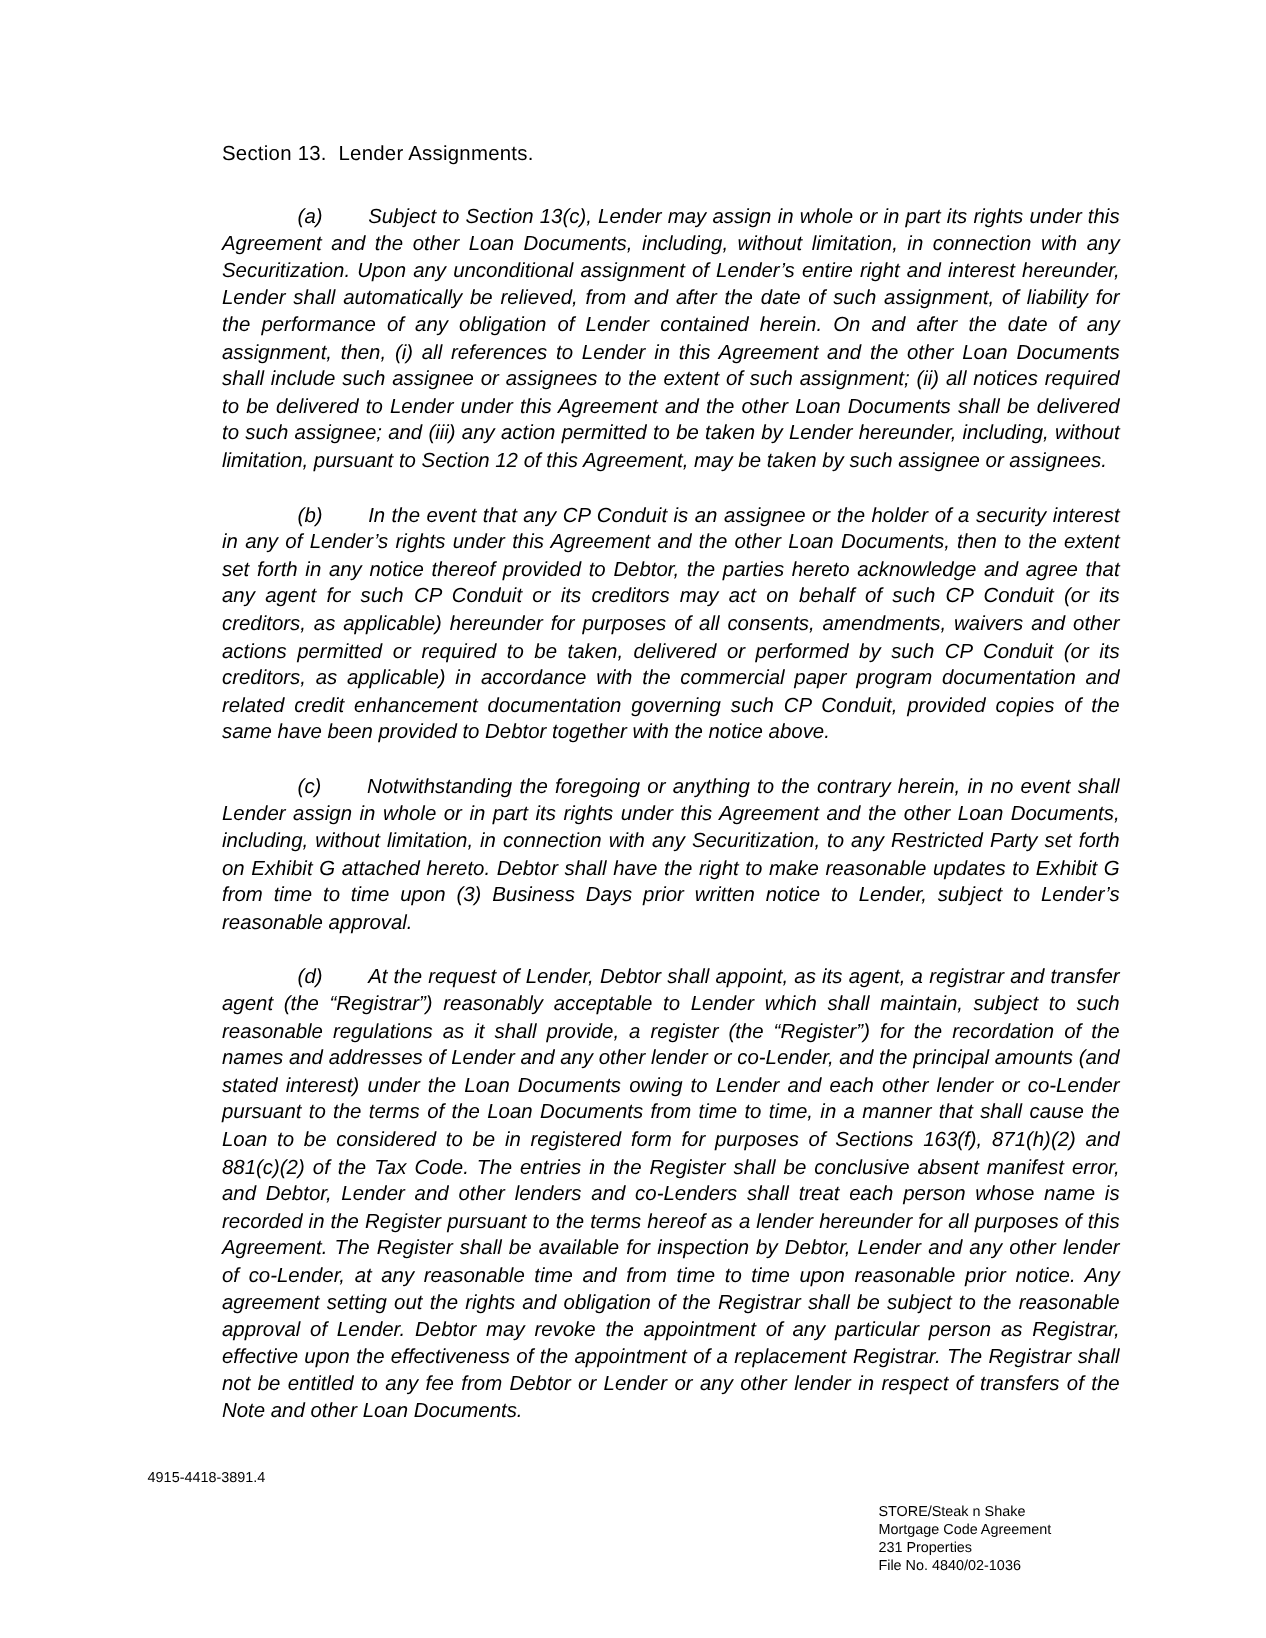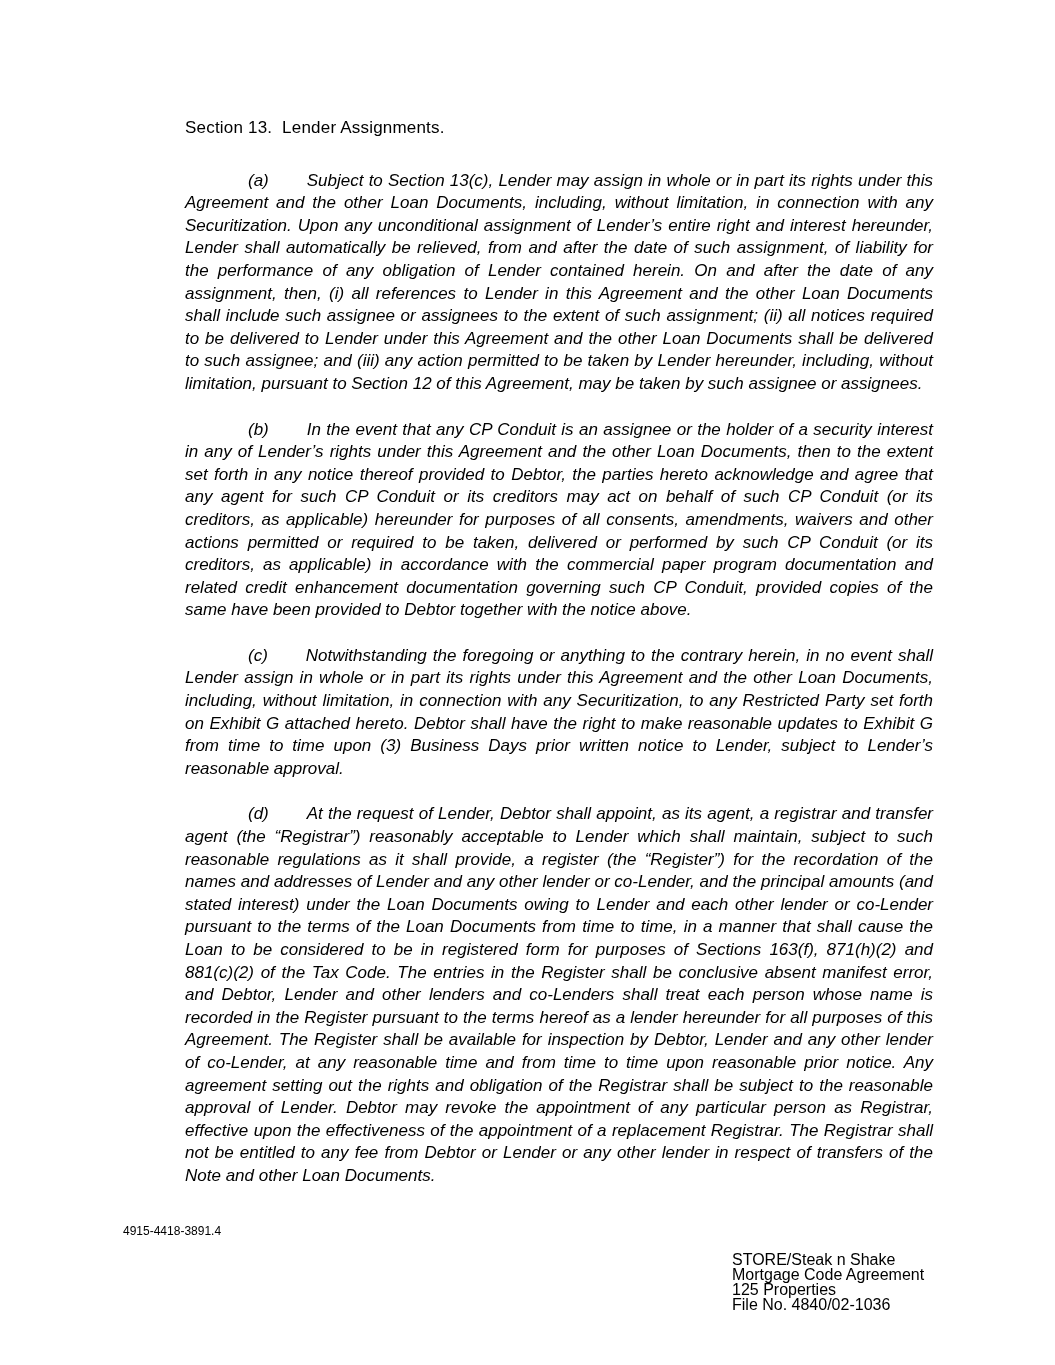--- a/index.html
+++ b/index.html
@@ -55,21 +55,21 @@
     top: 1264px;
     width: 1055px;
     text-align: center;
     font-size: 16px;
     line-height: 18px;
   }
   .footer-ref {
     position: absolute;
     left: 732px;
     top: 1252px;
-    font-size: 16px;
+    font-size: 12px;
     line-height: 15px;
   }
 </style>
 </head>
 <body>
 
 <div class="page">
 
   <div class="content">
 
@@ -84,17 +84,17 @@
     <p class="para"><span>(d)</span><span class="tab"></span><span>At the request of Lender, Debtor shall appoint, as its agent, a registrar and transfer agent (the “Registrar”) reasonably acceptable to Lender which shall maintain, subject to such reasonable regulations as it shall provide, a register (the “Register”) for the recordation of the names and addresses of Lender and any other lender or co-Lender, and the principal amounts (and stated interest) under the Loan Documents owing to Lender and each other lender or co-Lender pursuant to the terms of the Loan Documents from time to time, in a manner that shall cause the Loan to be considered to be in registered form for purposes of Sections 163(f), 871(h)(2) and 881(c)(2) of the Tax Code.  The entries in the Register shall be conclusive absent manifest error, and Debtor, Lender and other lenders and co-Lenders shall treat each person whose name is recorded in the Register pursuant to the terms hereof as a lender hereunder for all purposes of this Agreement.  The Register shall be available for inspection by Debtor, Lender and any other lender of co-Lender, at any reasonable time and from time to time upon reasonable prior notice.  Any agreement setting out the rights and obligation of the Registrar shall be subject to the reasonable approval of Lender.  Debtor may revoke the appointment of any particular person as Registrar, effective upon the effectiveness of the appointment of a replacement Registrar.  The Registrar shall not be entitled to any fee from Debtor or Lender or any other lender in respect of transfers of the Note and other Loan Documents.</span></p>
 
   </div>
 
   <div class="footer-docnum">4915-4418-3891.4</div>
 
 
   <div class="footer-ref">
     <div>STORE/Steak n Shake</div>
     <div>Mortgage Code Agreement</div>
-    <div>125 Properties</div>
+    <div>231 Properties</div>
     <div>File No. 4840/02-1036</div>
   </div>
 
 </div>
 
 </body></html>

